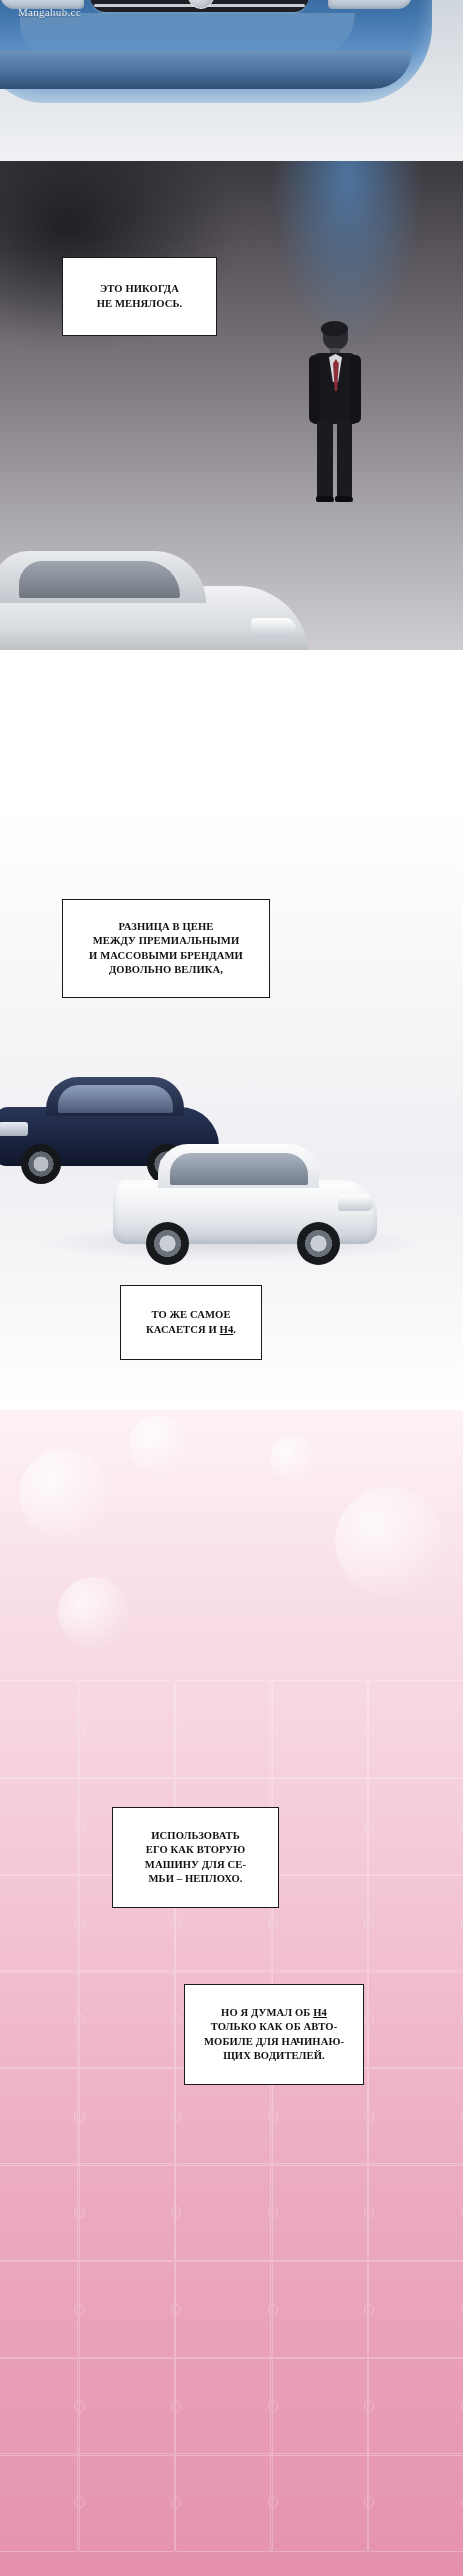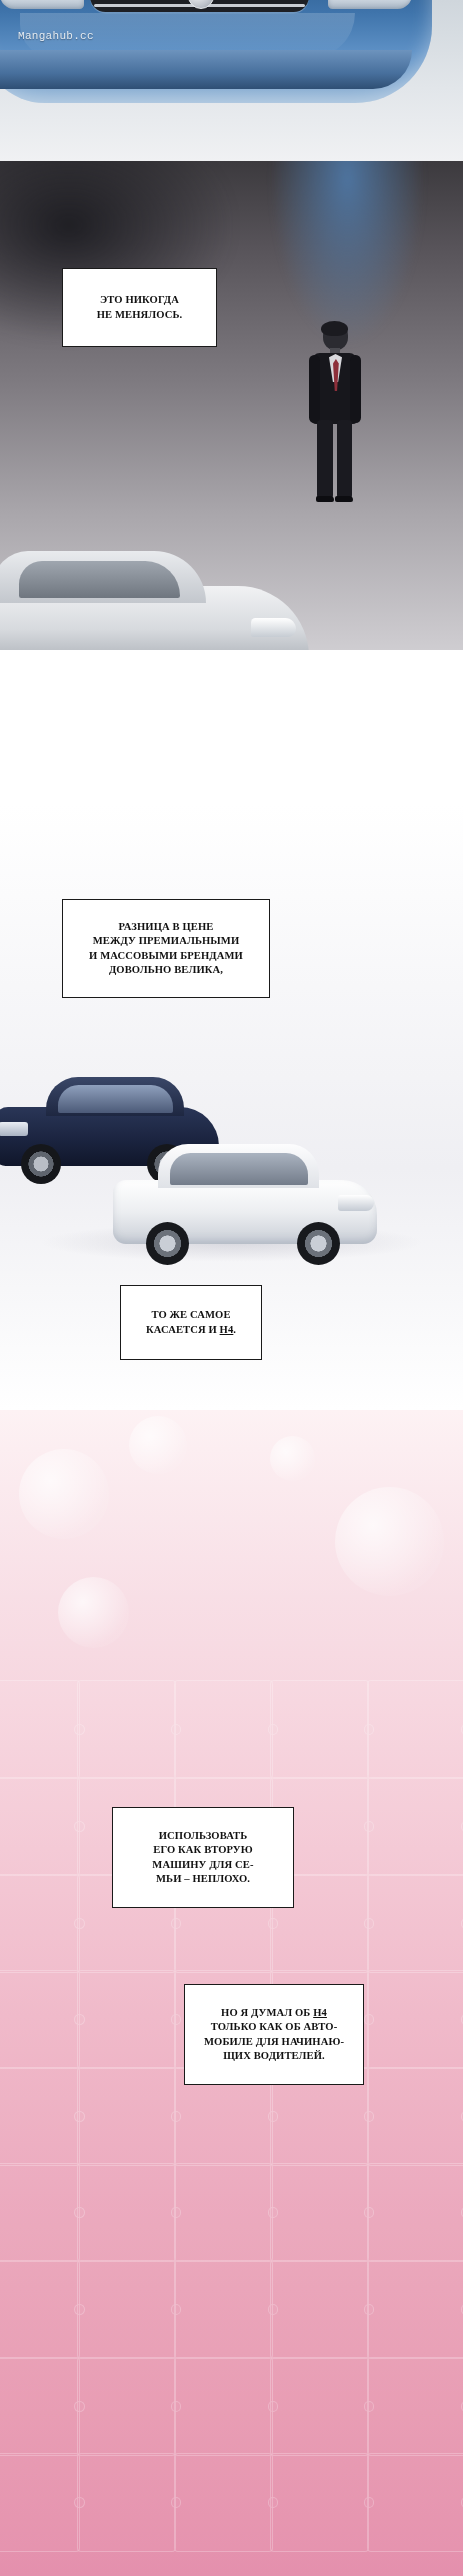--- a/index.html
+++ b/index.html
@@ -103,25 +103,24 @@
     width: 451px;
     height: 39px;
     background: linear-gradient(180deg, #6d93bd 0%, #476f9c 60%, #2f4f74 100%);
     border-radius: 0 0 84px 71px;
   }
   .watermark {
     position: absolute;
     left: 18px;
     top: 6.4px;
     color: rgba(255,255,255,0.85);
-    font-family: Liberation Mono, monospace;
+    font-family: Liberation Serif, serif;
     font-size: 11px;
     letter-spacing: 0.3px;
     text-shadow: 0 0.6px 1.3px rgba(0,0,0,0.35);
-    margin-top: 24px;
   }
 
   
   .panel-2 {
     top: 161px;
     height: 489px;
     background: linear-gradient(180deg, #3c3a3e 0%, #58545a 18%, #7e7a80 45%, #a9a6ab 72%, #cfcdd1 100%);
   }
   .blue-smear {
     position: absolute;
@@ -588,40 +587,40 @@
       <div class="pz" style="left:367px; top:947px; width:97px; height:97px;"></div>
 
       <div class="pz" style="left:-19.3px; top:1043px; width:97px; height:97px;"></div>
       <div class="pz" style="left:77px; top:1043px; width:97px; height:97px;"></div>
       <div class="pz" style="left:174px; top:1043px; width:97px; height:97px;"></div>
       <div class="pz" style="left:270px; top:1043px; width:97px; height:97px;"></div>
       <div class="pz" style="left:367px; top:1043px; width:97px; height:97px;"></div>
     </div>
   </div>
 
-  <div class="bubble" style="left:62px; top:257px; width:155px; height:79px;margin-top:11px;">
+  <div class="bubble" style="left:62px; top:257px; width:155px; height:79px;">
     <span class="txt">ЭТО НИКОГДА
 НЕ МЕНЯЛОСЬ.</span>
   </div>
 
   <div class="bubble" style="left:62px; top:899px; width:208px; height:99px;">
     <span class="txt">РАЗНИЦА В ЦЕНЕ
 МЕЖДУ ПРЕМИАЛЬНЫМИ
 И МАССОВЫМИ БРЕНДАМИ
 ДОВОЛЬНО ВЕЛИКА,</span>
   </div>
 
 
   <div class="bubble" style="left:120px; top:1285px; width:142px; height:75px;">
     <span class="txt"><span>ТО ЖЕ САМОЕ
 КАСАЕТСЯ И </span><span class="h4">H4</span><span>.</span></span>
   </div>
 
 
-  <div class="bubble" style="left:112px; top:1807px; width:182px; height:101px;">
+  <div class="bubble" style="left:112px; top:1807px; width:167px; height:101px;">
     <span class="txt">ИСПОЛЬЗОВАТЬ
 ЕГО КАК ВТОРУЮ
 МАШИНУ ДЛЯ СЕ-
 МЬИ – НЕПЛОХО.</span>
   </div>
 
   <div class="bubble" style="left:184px; top:1984px; width:180px; height:101px;">
     <span class="txt"><span>НО Я ДУМАЛ ОБ </span><span class="h4">H4</span><span>
 ТОЛЬКО КАК ОБ АВТО-
 МОБИЛЕ ДЛЯ НАЧИНАЮ-

